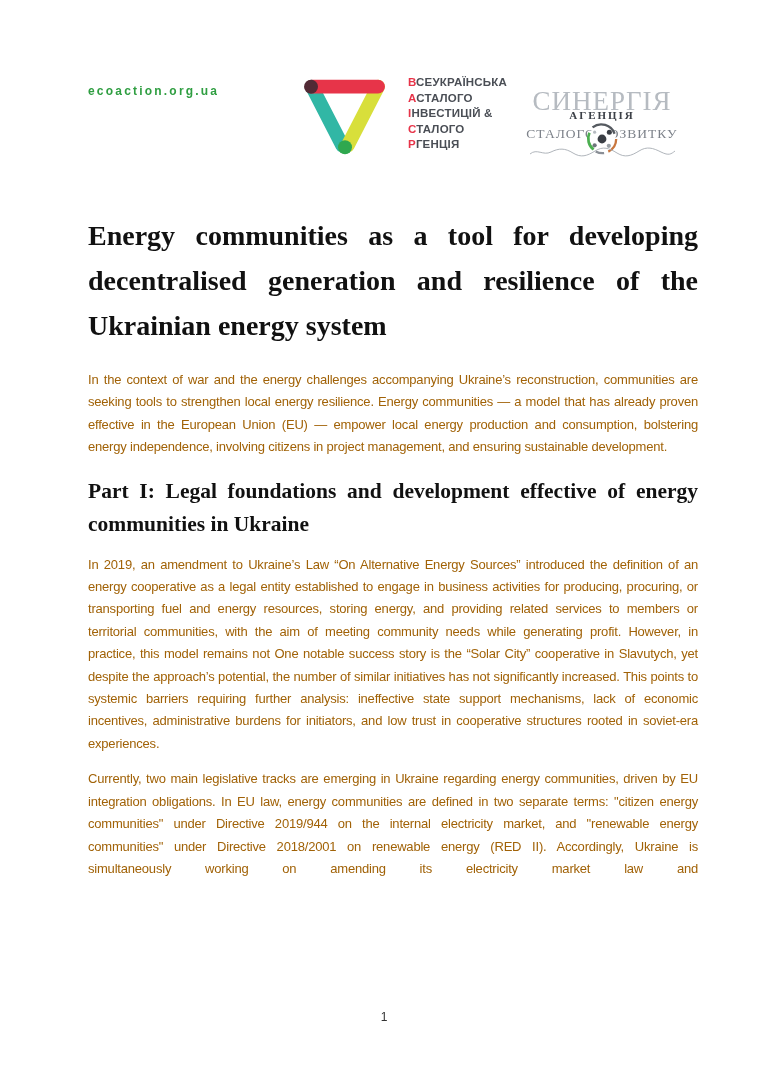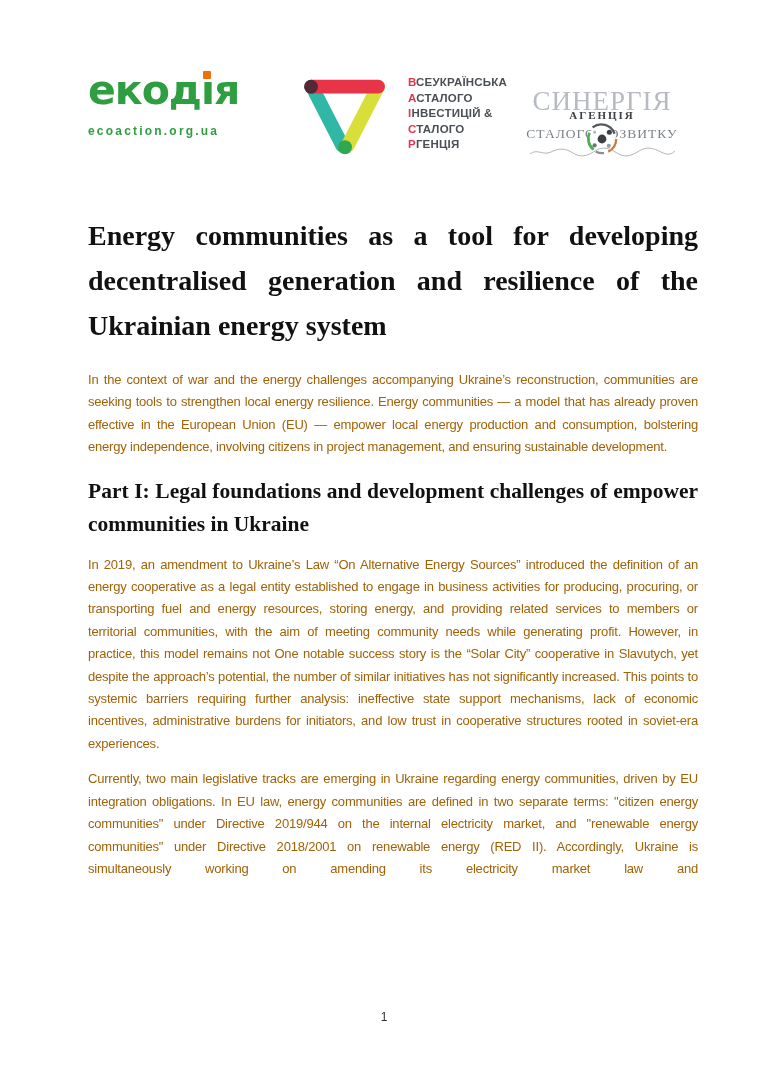--- a/index.html
+++ b/index.html
@@ -34,21 +34,20 @@
   h2.sec-h { font-family:"Liberation Serif",serif; font-weight:bold; font-size:21.5px; line-height:33px; color:#111; text-align:justify; margin:16px 0 13px 0; }
 
   .page-num { position:absolute; top:1010px; left:0; width:768px; text-align:center; font-size:12px; color:#333; }
 </style>
 </head>
 <body>
 
 <div class="page">
 
   <div class="logo-eco">
-    <div class="eco-wordmark">екод<span class="i-wrap">ı<span class="dot"></span></span>я</div>
     <div class="eco-domain">ecoaction.org.ua</div>
   </div>
 
   <div class="logo-vais">
     <svg class="vais-tri" viewBox="0 0 100 98">
       <line x1="14" y1="16" x2="47" y2="80" stroke-width="15" stroke-linecap="round" stroke="#31b7a5"></line>
       <line x1="86" y1="16" x2="53" y2="80" stroke-width="15" stroke-linecap="round" stroke="#d8df3b"></line>
       <line x1="14" y1="16" x2="86" y2="16" stroke-width="15" stroke-linecap="round" stroke="#e73449"></line>
       <circle cx="13" cy="16" r="7.6" fill="#522a35"></circle>
       <circle cx="50" cy="82" r="7.6" fill="#2fa84f"></circle>
@@ -79,20 +78,20 @@
       <circle cx="13" cy="13.5" r="1.5" fill="#b6bbc1"></circle>
     </svg>
     <svg class="syn-script" viewBox="0 0 150 16">
       <path d="M3 10 C10 4 16 12 24 8 S38 4 46 9 S60 12 68 7 S82 4 90 9 S104 12 112 7 S126 4 134 8 S144 10 148 7" fill="none" stroke="#a7adb3" stroke-width="0.9"></path>
     </svg>
   </div>
 
   <div class="content">
     <h1 class="doc-title">Energy communities as a tool for developing decentralised generation and resilience of the Ukrainian energy system</h1>
     <p class="body-p">In the context of war and the energy challenges accompanying Ukraine’s reconstruction, communities are seeking tools to strengthen local energy resilience. Energy communities — a model that has already proven effective in the European Union (EU) — empower local energy production and consumption, bolstering energy independence, involving citizens in project management, and ensuring sustainable development.</p>
-    <h2 class="sec-h">Part I: Legal foundations and development challenges of empower communities in Ukraine</h2>
+    <h2 class="sec-h">Part I: Legal foundations and development effective of energy communities in Ukraine</h2>
     <p class="body-p">In 2019, an amendment to Ukraine’s Law “On Alternative Energy Sources” introduced the definition of an energy cooperative as a legal entity established to engage in business activities for producing, procuring, or transporting fuel and energy resources, storing energy, and providing related services to members or territorial communities, with the aim of meeting community needs while generating profit. However, in practice, this model remains not  One notable success story is the “Solar City” cooperative in Slavutych, yet despite the approach’s potential, the number of similar initiatives has not significantly increased. This points to systemic barriers requiring further analysis: ineffective state support mechanisms, lack of economic incentives, administrative burdens for initiators, and low trust in cooperative structures rooted in soviet-era experiences.</p>
     <p class="body-p cont">Currently, two main legislative tracks are emerging in Ukraine regarding energy communities, driven by EU integration obligations. In EU law, energy communities are defined in two separate terms: "citizen energy communities" under Directive 2019/944 on the internal electricity market, and "renewable energy communities" under Directive 2018/2001 on renewable energy (RED II). Accordingly, Ukraine is simultaneously working on amending its electricity market law and</p>
   </div>
 
   <div class="page-num">1</div>
 
 </div>
 
 </body></html>

